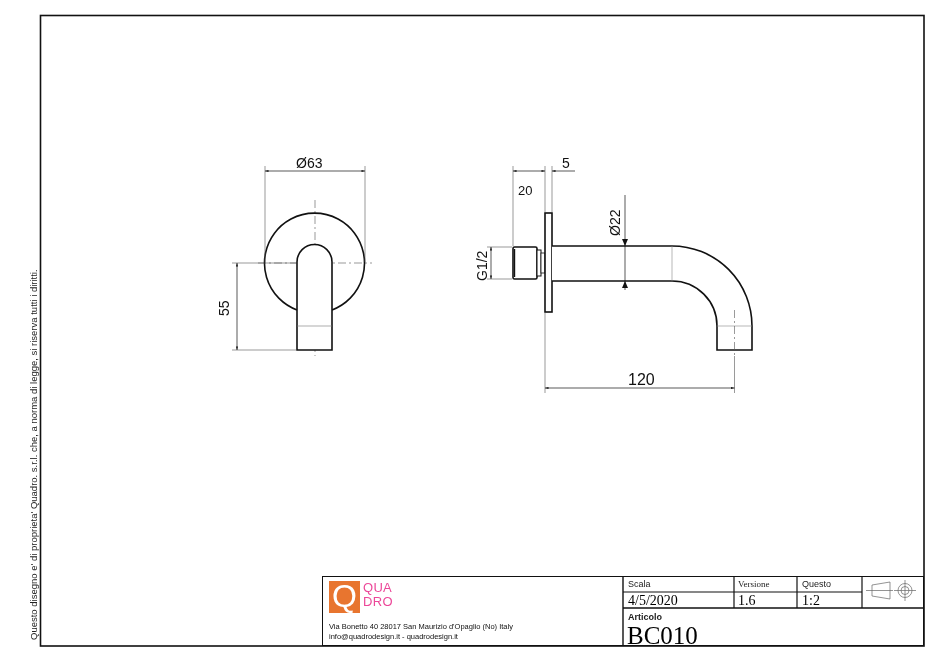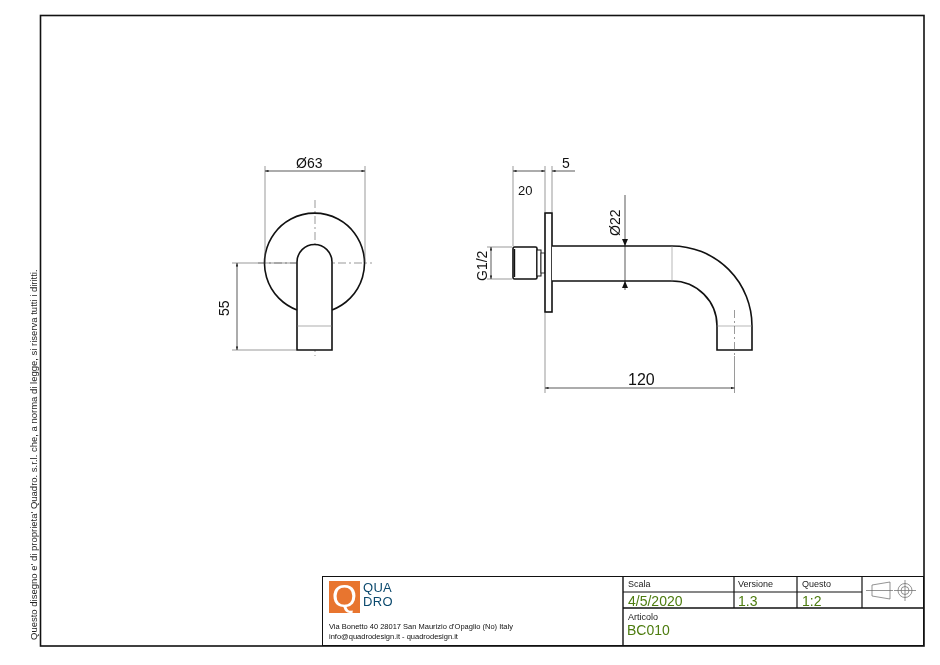--- a/index.html
+++ b/index.html
@@ -2,24 +2,24 @@
 <html><head>
 <meta charset="utf-8">
 <style>
   html, body { margin:0; padding:0; background:#ffffff; }
   body { width:940px; height:665px; position:relative; overflow:hidden; font-family:"Liberation Sans", sans-serif; color:#111; }
   #sheet { position:absolute; left:0; top:0; width:780px; height:665px; }
   .side-note { position:absolute; left:28px; top:640px; transform-origin:0 0; transform:rotate(-90deg); font-size:9.5px; white-space:nowrap; color:#222; }
   .tb { position:absolute; left:322px; top:576px; width:602px; height:70px; border:1.6px solid #111; box-sizing:border-box; }
   .tb-cell { position:absolute; box-sizing:border-box; }
   .lbl { font-size:9px; color:#222; position:absolute; }
-  .val { font-size:14px; color:#4d7c0f; position:absolute; }
+  .val { font-size:14px; color:#000000; position:absolute;font-family:Liberation Serif, serif; }
   .logo-box { position:absolute; left:6px; top:4px; width:31px; height:32px; background:#E8752F; }
   .logo-q { position:absolute; left:0; top:-3px; width:31px; text-align:center; font-size:32px; color:#fff; line-height:36px; font-family:"Liberation Sans", sans-serif; }
-  .logo-text { position:absolute; left:40px; top:4px; font-size:13px; line-height:14px; color:#0c4a6e; letter-spacing:0.3px; }
+  .logo-text { position:absolute; left:40px; top:4px; font-size:13px; line-height:14px; color:#ec4899; letter-spacing:0.3px; }
   .addr { position:absolute; left:6px; font-size:7.5px; color:#111; white-space:nowrap; }
 </style>
 </head>
 <body>
 
 <div id="sheet">
   <svg width="940" height="665" viewBox="0 0 940 665" xmlns="http://www.w3.org/2000/svg">
     <defs>
       <marker id="arr" viewBox="0 0 10 10" refX="10" refY="5" markerWidth="7" markerHeight="5" orient="auto-start-reverse">
         <path d="M0,2 L10,5 L0,8 z" fill="#111"></path>
@@ -122,22 +122,22 @@
         <div>QUA</div>
         <div>DRO</div>
       </div>
       <div class="addr" style="top:45px;">Via Bonetto 40  28017 San Maurizio d'Opaglio (No) Italy</div>
       <div class="addr" style="top:55px;text-align:right;">info@quadrodesign.it  -  quadrodesign.it</div>
     </div>
 
     <div class="lbl" style="left:305px; top:2px;">Scala</div>
     <div class="val" style="left:305px; top:16px;">4/5/2020</div>
 
-    <div class="lbl" style="left:415px; top:2px;">Versione</div>
-    <div class="val" style="left:415px; top:16px;">1.3</div>
+    <div class="lbl" style="left:415px; top:2px;font-family:Liberation Serif, serif;">Versione</div>
+    <div class="val" style="left:415px; top:16px;">1.6</div>
 
     <div class="lbl" style="left:479px; top:2px;">Questo</div>
     <div class="val" style="left:479px; top:16px;">1:2</div>
 
-    <div class="lbl" style="left:305px; top:35px;">Articolo</div>
-    <div class="val" style="left:304px; top:45px; font-size:14px;">BC010</div>
+    <div class="lbl" style="left:305px; top:35px;font-weight:bold;">Articolo</div>
+    <div class="val" style="left:304px; top:45px; font-size:25px;">BC010</div>
   </div>
 </div>
 
 </body></html>

